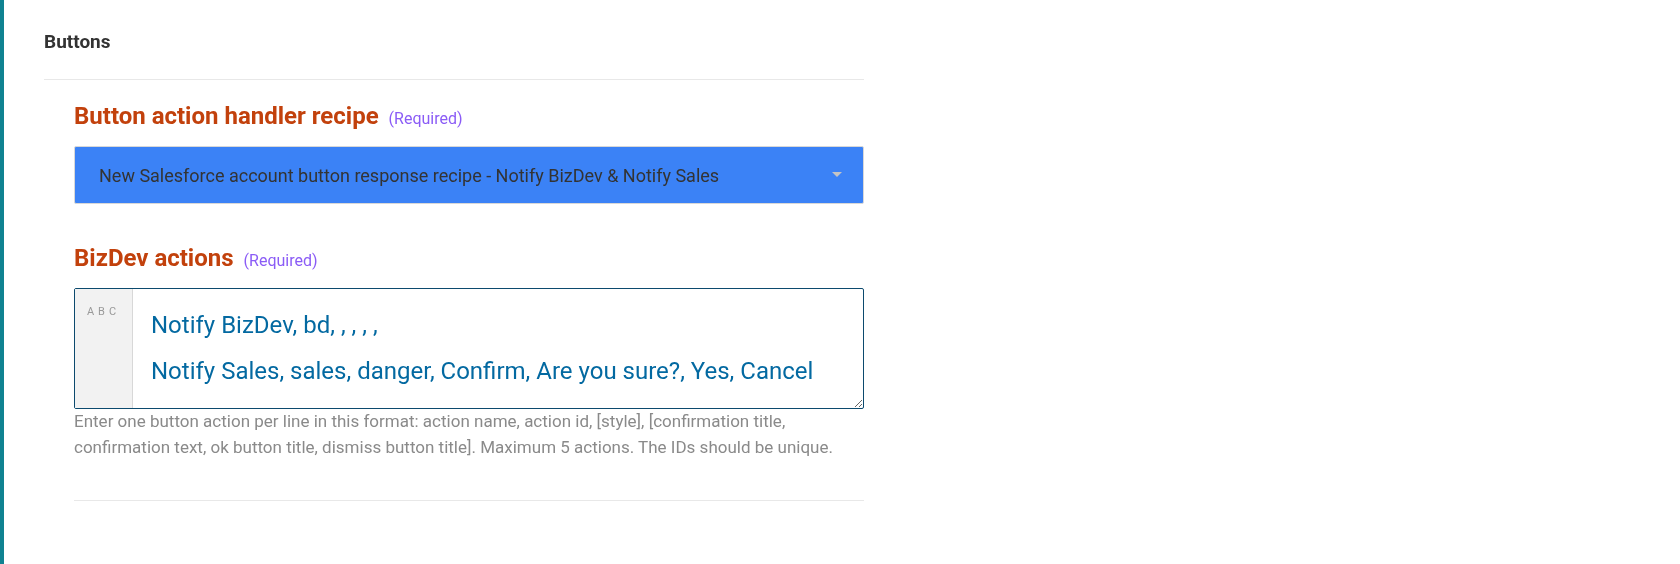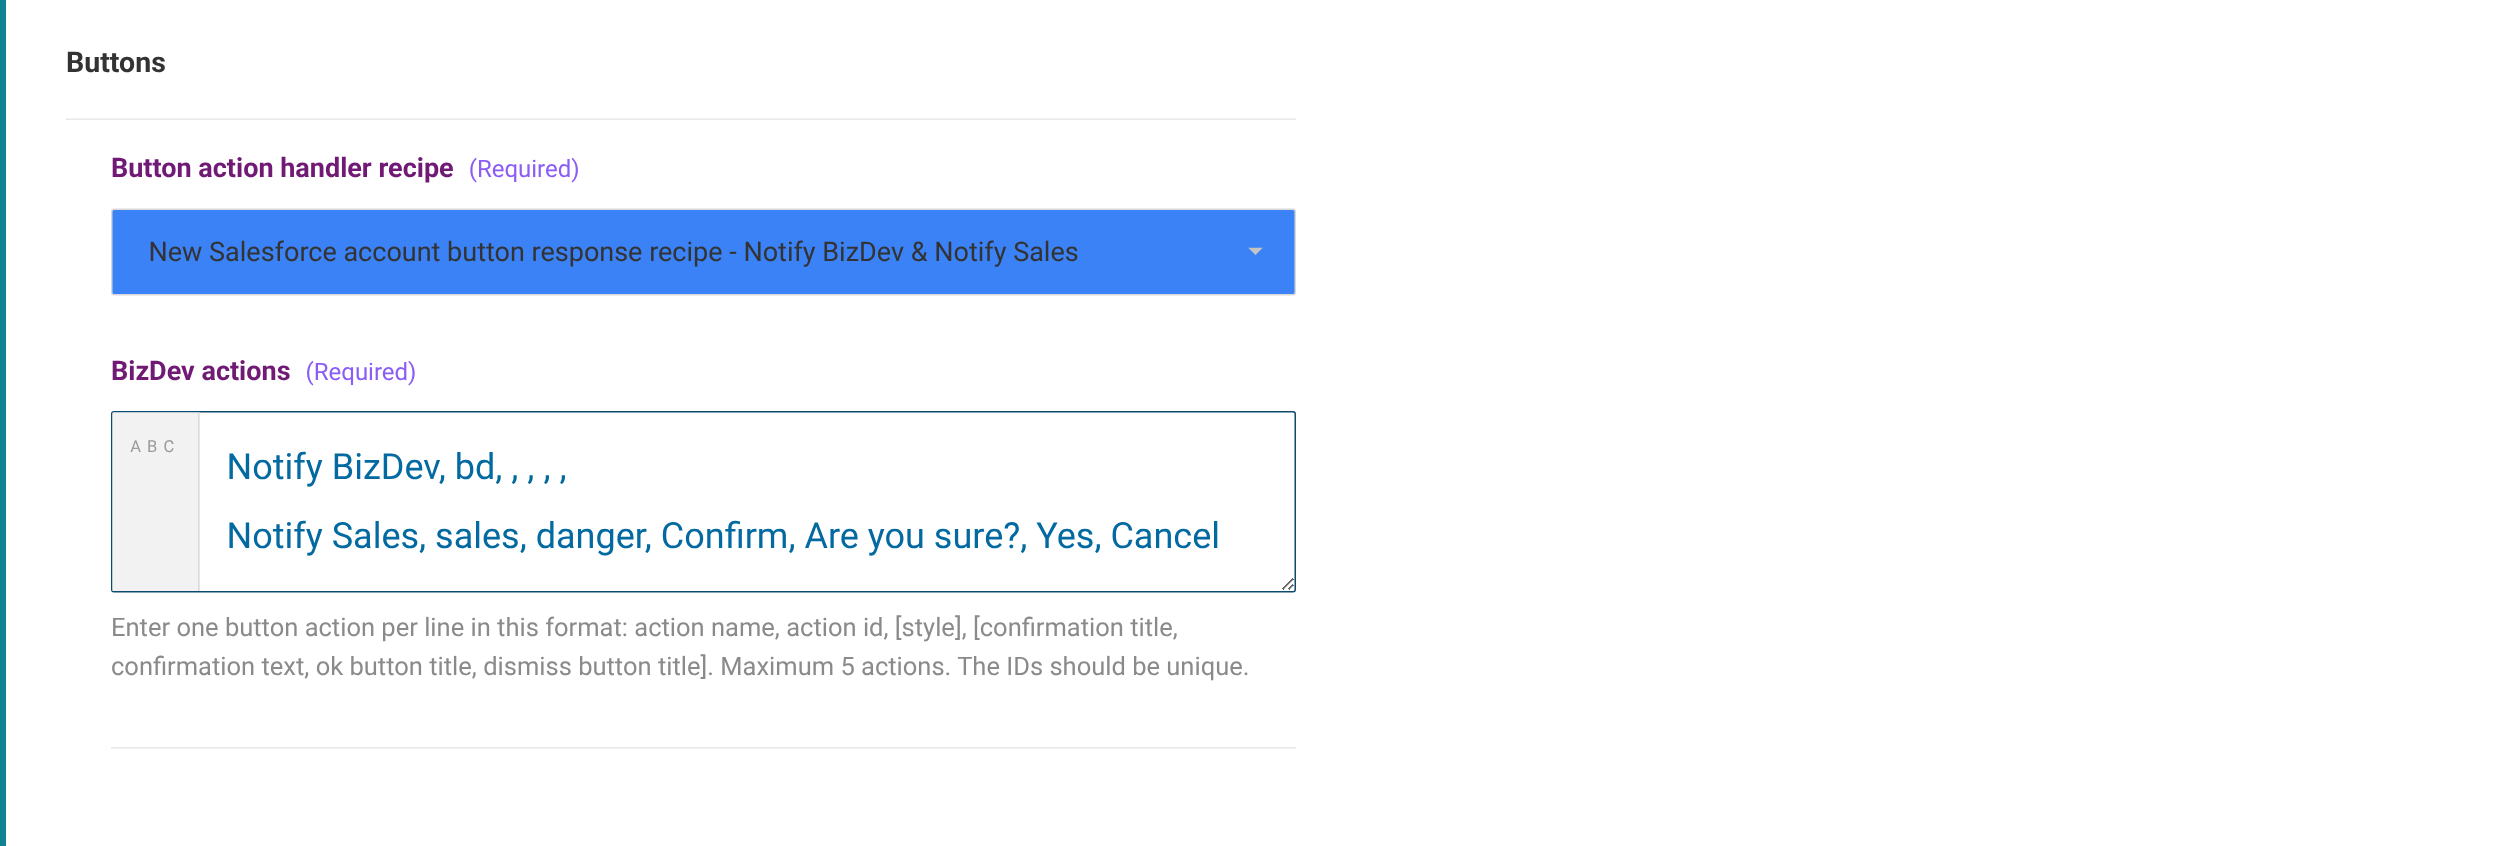--- a/index.html
+++ b/index.html
@@ -31,23 +31,23 @@
       padding-left: 30px;
       margin-bottom: 40px;
     }
     .field-label-row {
       display: flex;
       align-items: baseline;
       gap: 10px;
       margin-bottom: 16px;
     }
     .field-label {
-      font-size: 18px;
+      font-size: 24px;
       font-weight: 700;
-      color: #701a75;
+      color: #c2410c;
     }
     .field-required {
       font-size: 16px;
       color: #8b5cf6;
       font-weight: 400;
     }
     .select-wrapper {
       position: relative;
       width: 100%;
     }
@@ -106,21 +106,20 @@
       line-height: 1.9;
       min-height: 94px;
       outline: none;
       background: transparent;
       overflow: auto;
     }
     .help-text {
       font-size: 17px;
       color: #8a8a8a;
       line-height: 1.5;
-      margin-top: 12px;
     }
     .bottom-divider {
       border: none;
       border-top: 1px solid #e8e8e8;
       margin-left: 30px;
       margin-top: 30px;
     }
   </style>
 </head>
 <body>

